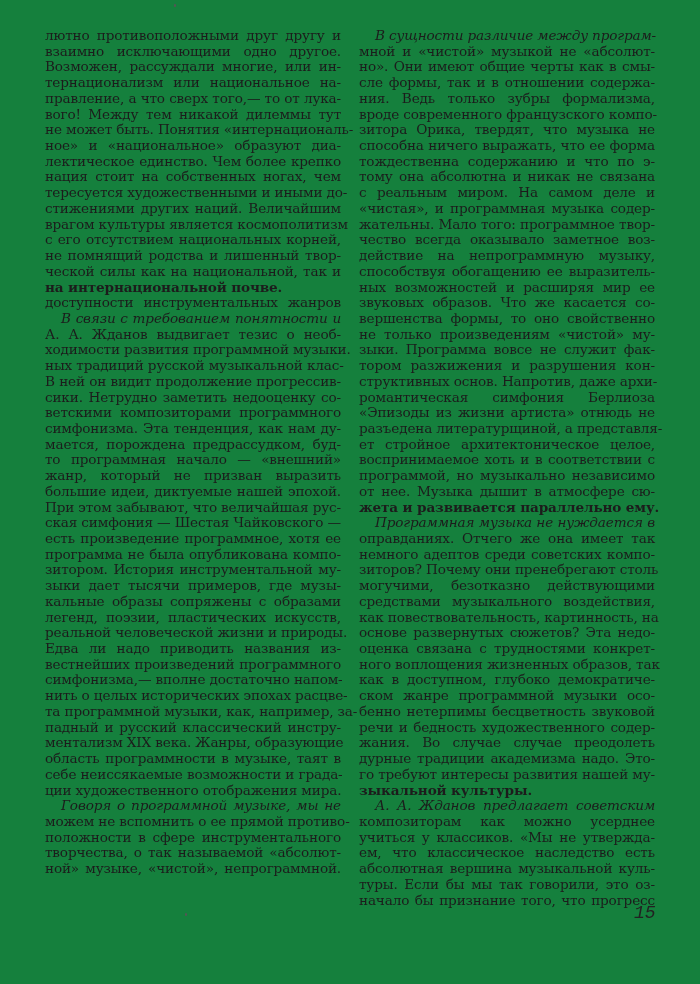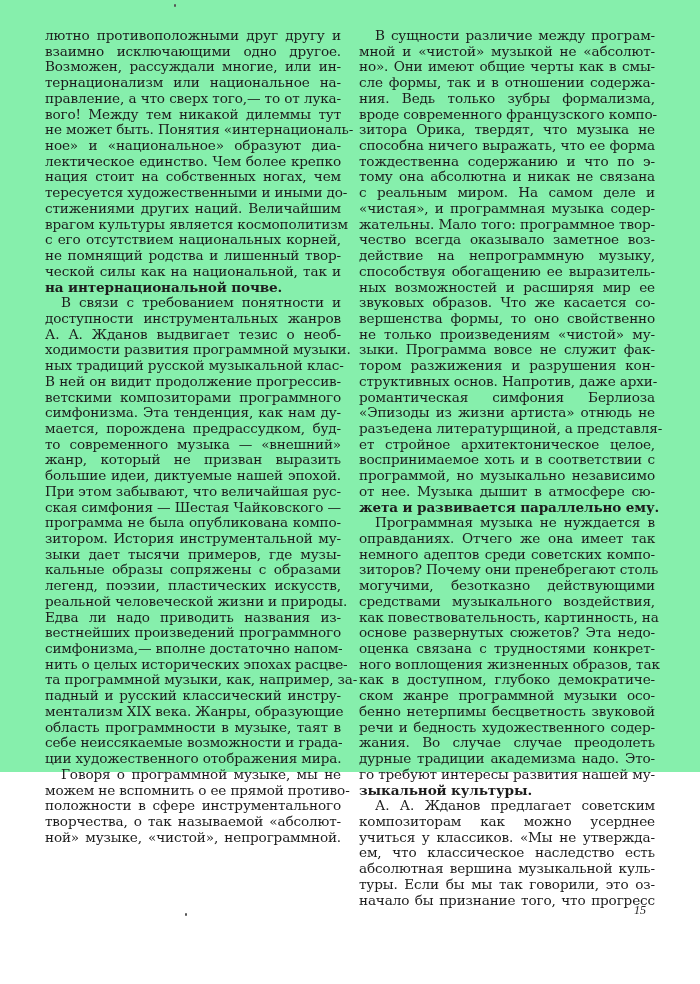--- a/index.html
+++ b/index.html
@@ -1,19 +1,19 @@
 <!DOCTYPE html>
 <html><head>
 <meta charset="utf-8">
 <style>
   html, body { margin: 0; padding: 0; background: #ffffff; }
   body { width: 700px; height: 984px; position: relative; overflow: hidden; }
   .page {
-    position: absolute; left: 0; top: 0; width: 700px; height: 772px;
-    background: #86efac;
+    position: absolute; left: 0; top: 0; width: 700px; height: 984px;
+    background: #15803d;
     font-family: "DejaVu Serif", "Liberation Serif", serif;
     color: #1c1c1c;
   }
   .column {
     position: absolute;
     top: 28px;
     width: 296px;
   }
   .col-left { left: 45px; }
   .col-right { left: 359px; width: 296px; }
@@ -22,27 +22,27 @@
     height: 15.72px;
     line-height: 15.72px;
     font-size: 13.6px;
     white-space: nowrap;
     text-align: justify;
     text-align-last: justify;
     overflow: visible;
     letter-spacing: -0.15px;
   }
   .line.last { text-align-last: left; font-weight: bold; }
-  .line.indent { padding-left: 16px; }
+  .line.indent { padding-left: 16px; font-style: italic; }
   .page-number {
     position: absolute;
     left: 634px; top: 903px;
     font-style: italic;
-    font-size: 12px;
-    font-family: Liberation Serif, serif;
+    font-size: 18px;
+    font-family: Liberation Mono, monospace;
     color: #222;
   }
   .speck { position: absolute; width: 2px; height: 3px; background: #555; border-radius: 1px; }
 </style>
 </head>
 <body>
 
 <div class="page">
   <div class="column col-left" id="col-left">
       <span class="line">лютно противоположными друг другу и</span>
@@ -55,34 +55,36 @@
       <span class="line">ное» и «национальное» образуют диа-</span>
       <span class="line">лектическое единство. Чем более крепко</span>
       <span class="line">нация стоит на собственных ногах, чем</span>
       <span class="line">тересуется художественными и иными до-</span>
       <span class="line">стижениями других наций. Величайшим</span>
       <span class="line">врагом культуры является космополитизм</span>
       <span class="line">с его отсутствием национальных корней,</span>
       <span class="line">не помнящий родства и лишенный твор-</span>
       <span class="line">ческой силы как на национальной, так и</span>
       <span class="line last">на интернациональной почве.</span>
+      <span class="line">доступности инструментальных жанров</span>
       <span class="line indent">В связи с требованием понятности и</span>
-      <span class="line">доступности инструментальных жанров</span>
       <span class="line">А. А. Жданов выдвигает тезис о необ-</span>
       <span class="line">ходимости развития программной музыки.</span>
       <span class="line">ных традиций русской музыкальной клас-</span>
       <span class="line">В ней он видит продолжение прогрессив-</span>
+      <span class="line">сики. Нетрудно заметить недооценку со-</span>
       <span class="line">ветскими композиторами программного</span>
       <span class="line">симфонизма. Эта тенденция, как нам ду-</span>
       <span class="line">мается, порождена предрассудком, буд-</span>
-      <span class="line">то современного музыка — «внешний»</span>
+      <span class="line">то программная начало — «внешний»</span>
       <span class="line">жанр, который не призван выразить</span>
       <span class="line">большие идеи, диктуемые нашей эпохой.</span>
       <span class="line">При этом забывают, что величайшая рус-</span>
       <span class="line">ская симфония — Шестая Чайковского —</span>
+      <span class="line">есть произведение программное, хотя ее</span>
       <span class="line">программа не была опубликована компо-</span>
       <span class="line">зитором. История инструментальной му-</span>
       <span class="line">зыки дает тысячи примеров, где музы-</span>
       <span class="line">кальные образы сопряжены с образами</span>
       <span class="line">легенд, поэзии, пластических искусств,</span>
       <span class="line">реальной человеческой жизни и природы.</span>
       <span class="line">Едва ли надо приводить названия из-</span>
       <span class="line">вестнейших произведений программного</span>
       <span class="line">симфонизма,— вполне достаточно напом-</span>
       <span class="line">нить о целых исторических эпохах расцве-</span>

